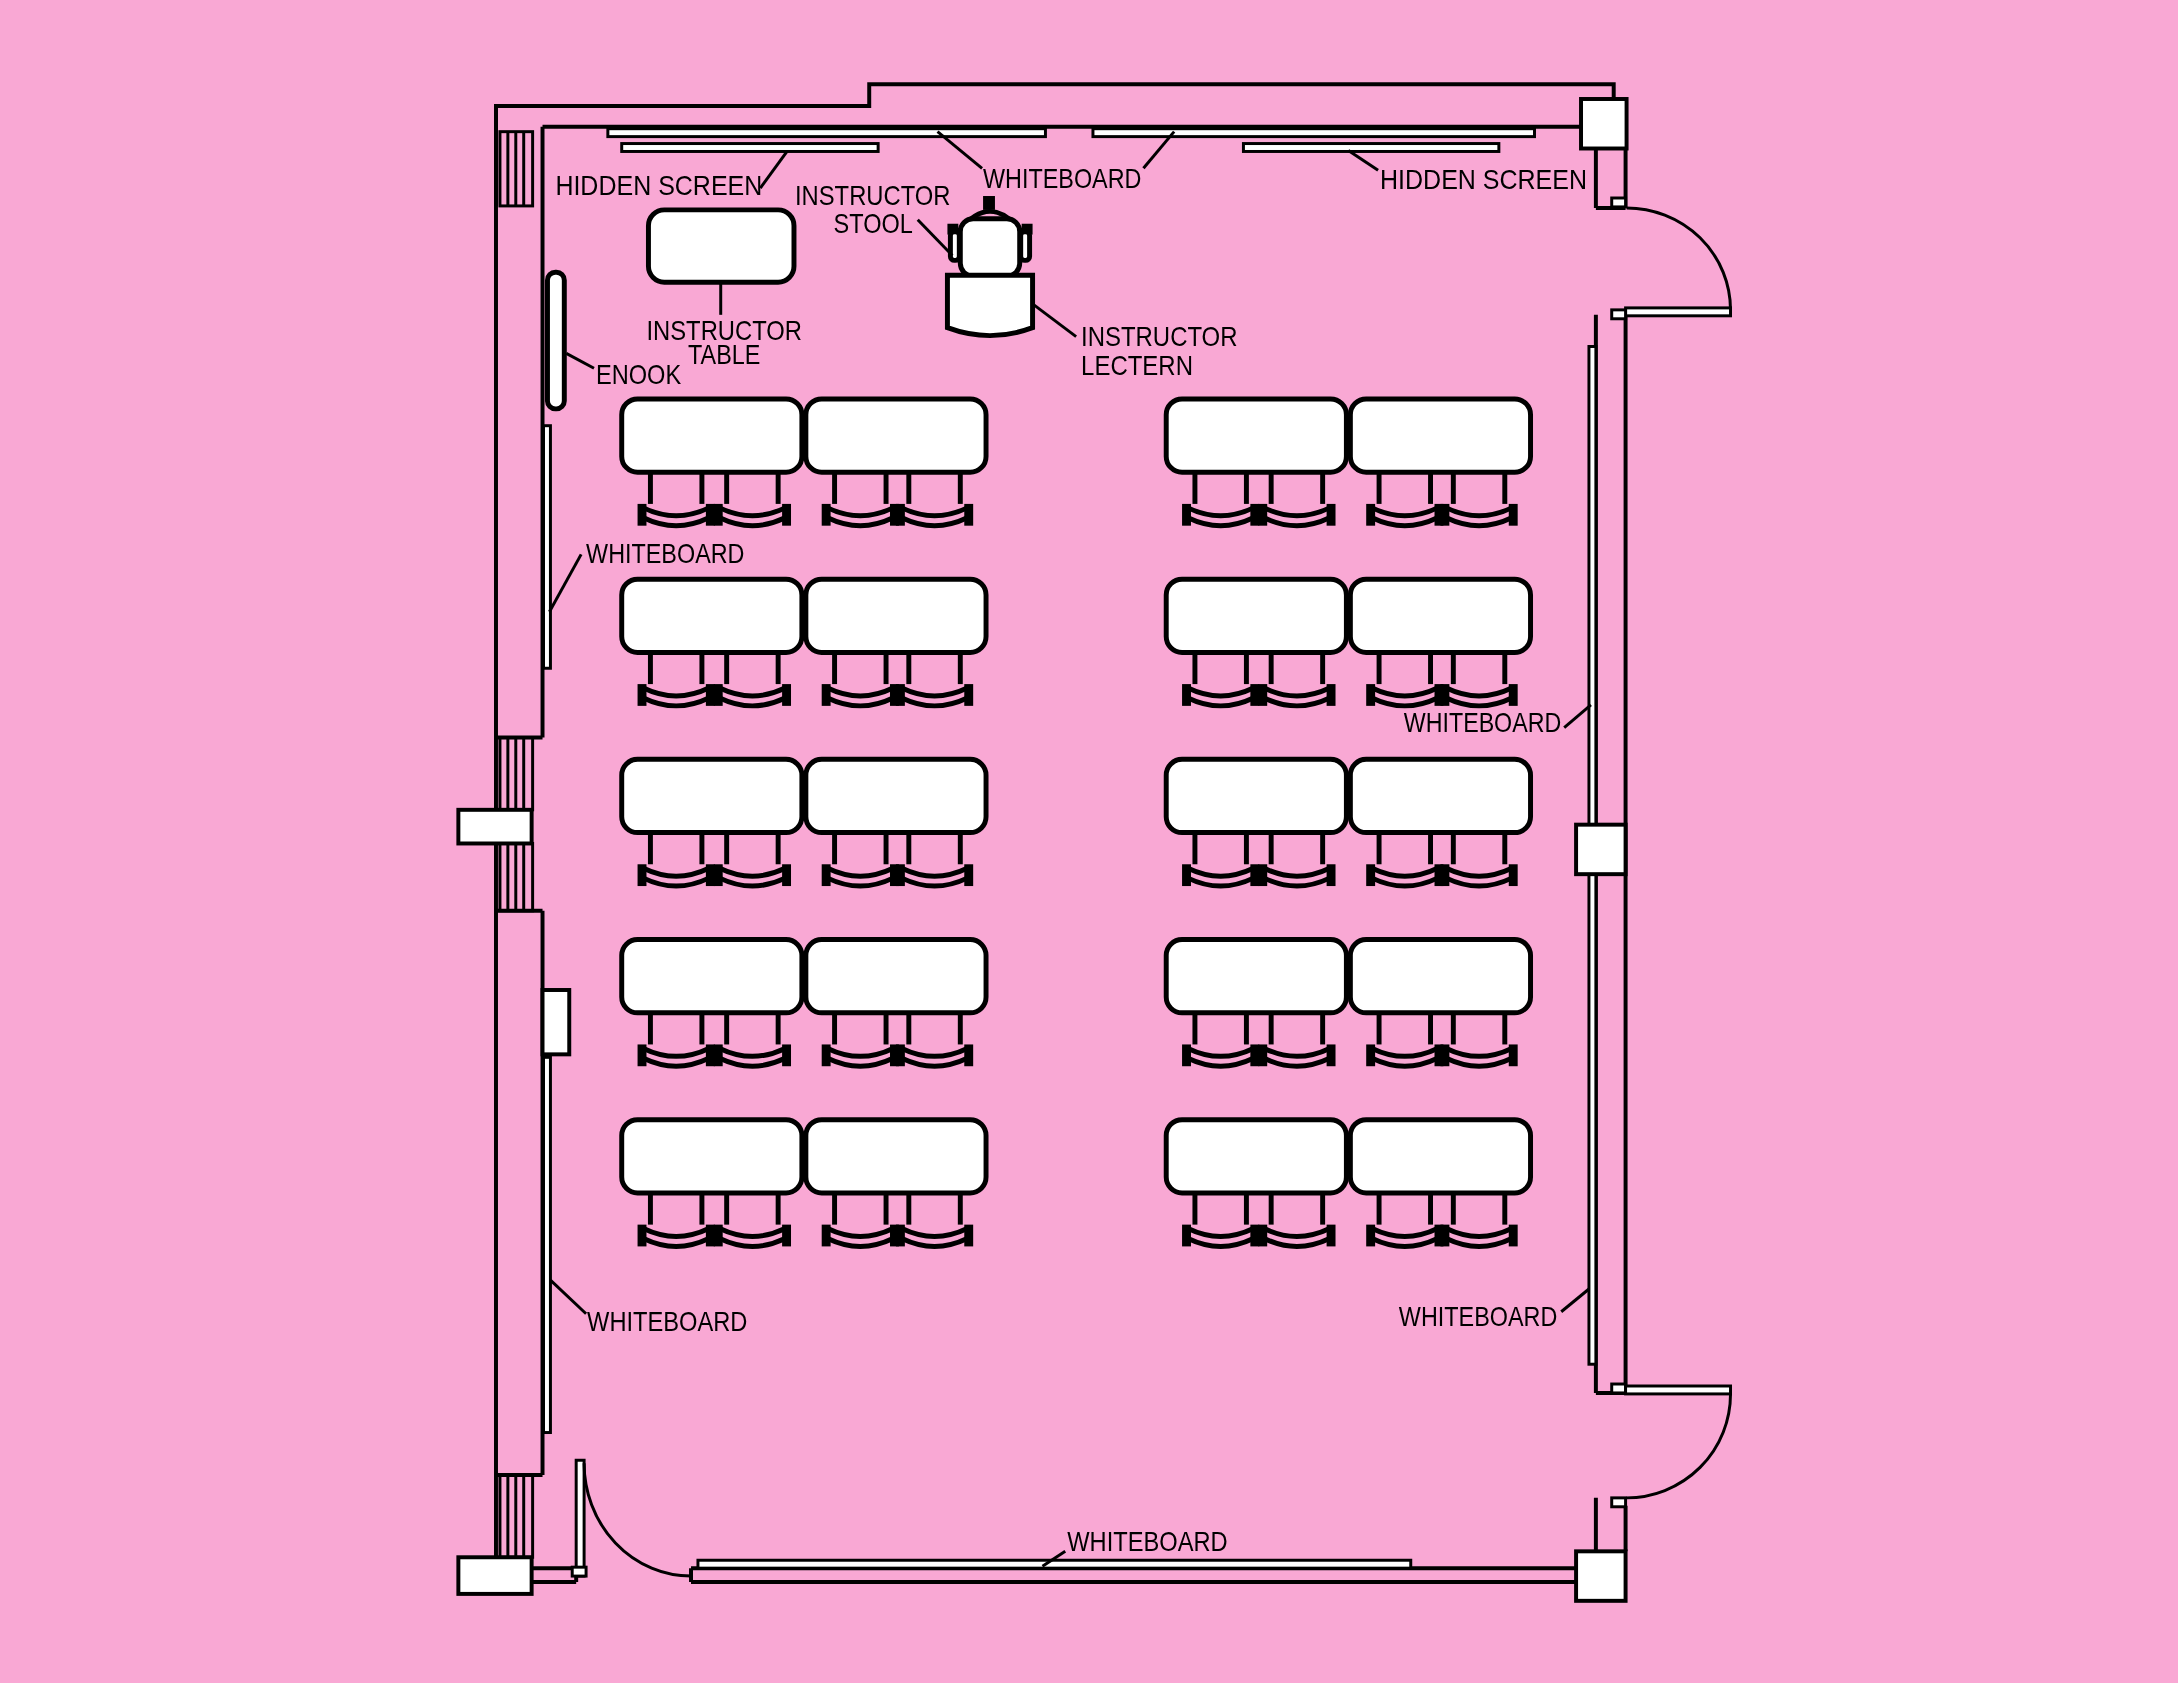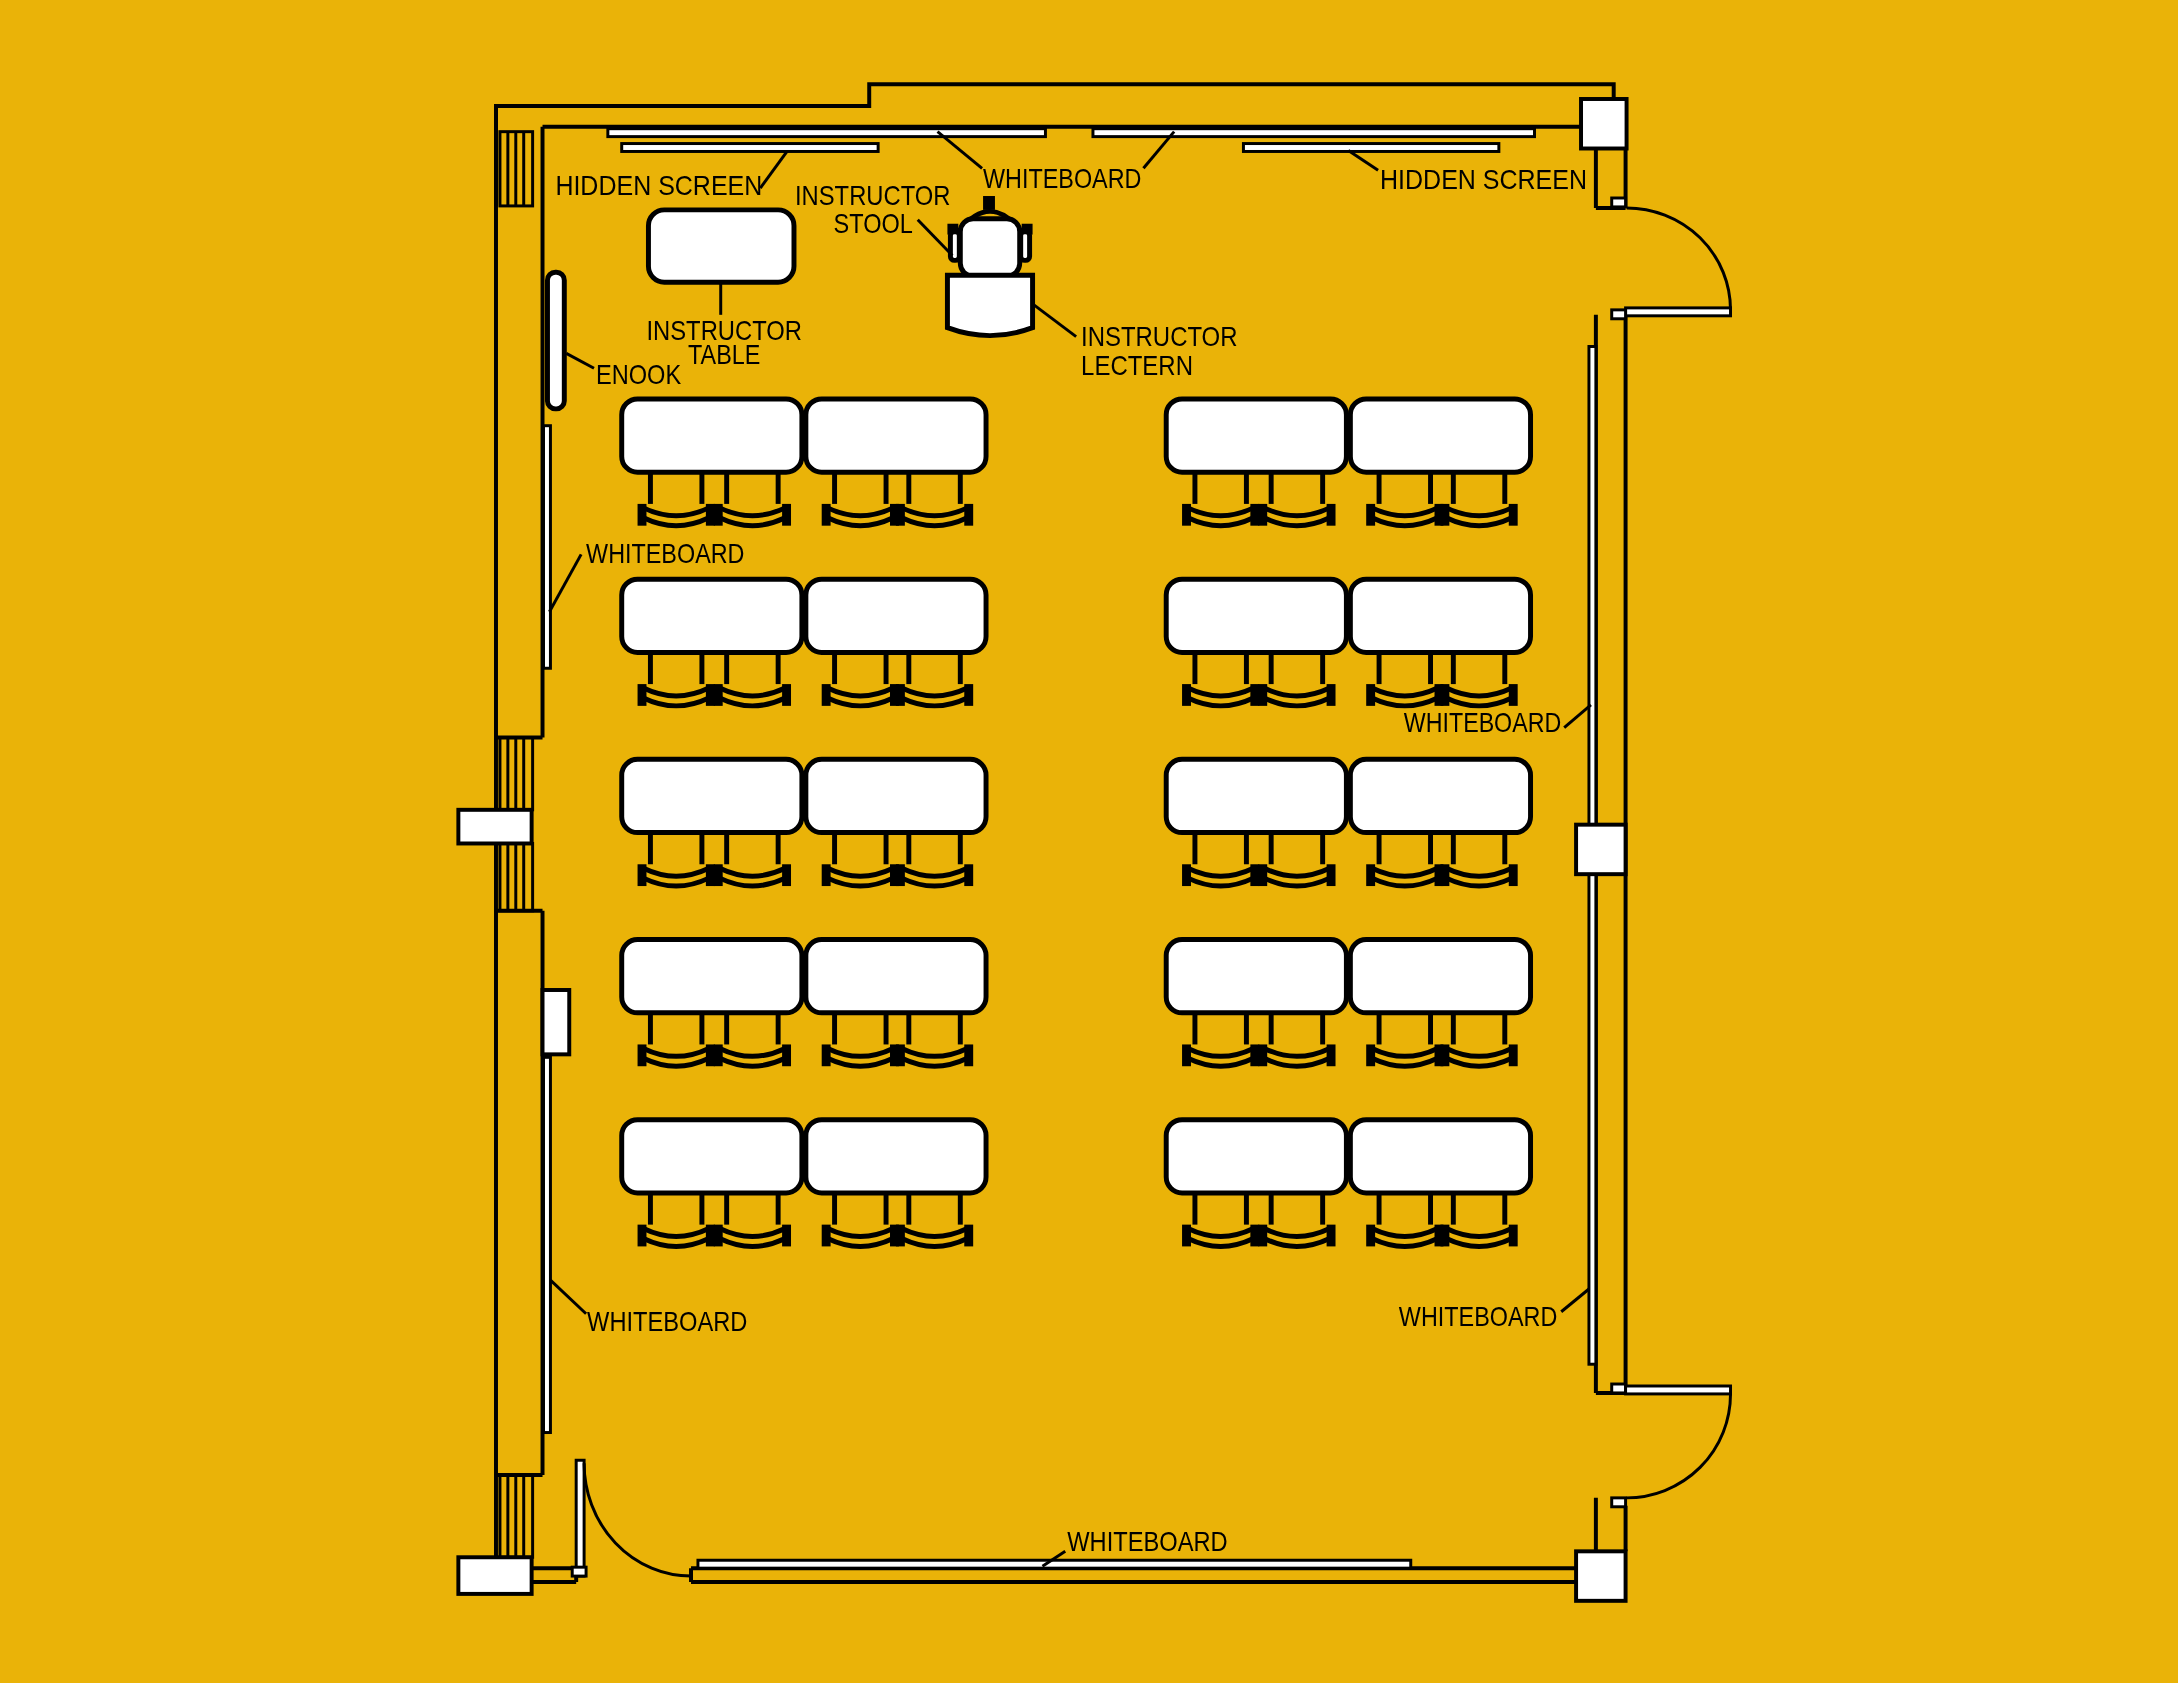--- a/index.html
+++ b/index.html
@@ -1,16 +1,16 @@
 <!DOCTYPE html>
 <html><head>
 <meta charset="utf-8">
 <style>
   html,body{margin:0;padding:0;background:#ffffff;}
-  .page{width:2178px;height:1683px;background:#eab308;position:relative;overflow:hidden;}
+  .page{width:2178px;height:1683px;background:#f9a8d4;position:relative;overflow:hidden;}
   svg{display:block;}
   .wall{stroke:#000;stroke-width:4;fill:none;}
   .wallfill{stroke:#000;stroke-width:4;fill:#fff;}
   .winline{stroke:#000;stroke-width:3;fill:none;}
   .strip{stroke:#000;stroke-width:3;fill:#fff;}
   .furn{stroke:#000;stroke-width:5;fill:#fff;}
   .furnline{stroke:#000;stroke-width:5;fill:none;}
   .solid{fill:#000;stroke:none;}
   .leader{stroke:#000;stroke-width:3;fill:none;}
   .doorleaf{stroke:#000;stroke-width:3;fill:#fff;}

